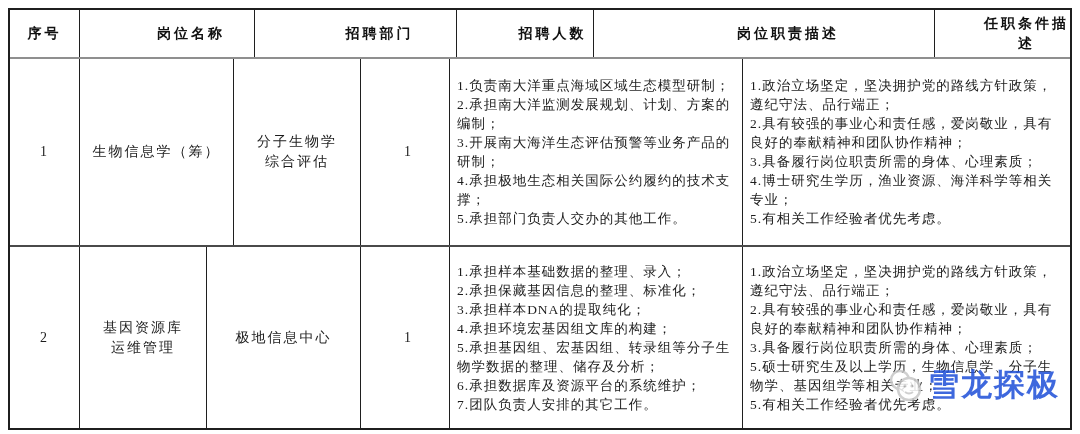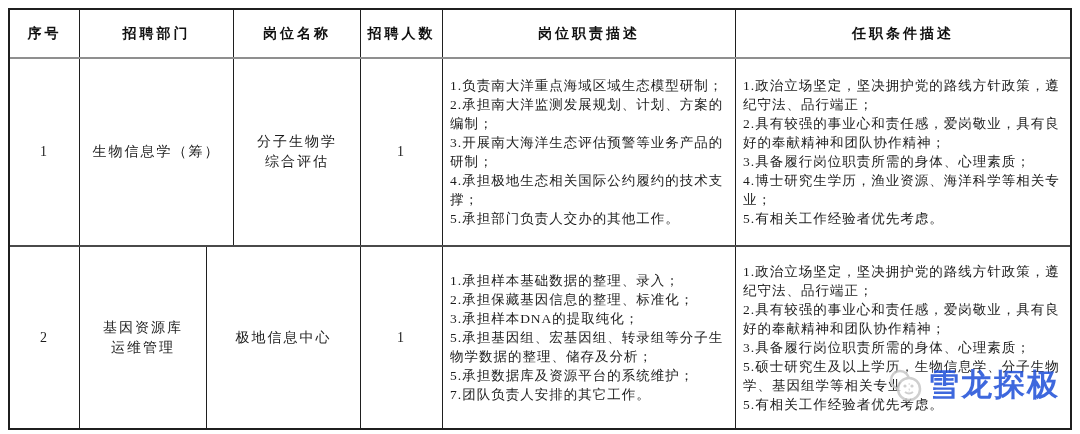--- a/index.html
+++ b/index.html
@@ -20,20 +20,21 @@
     border: 2px solid #1f1f1f;
     display: flex;
     flex-direction: column;
     background: #ffffff;
   }
   .t-row { display: flex; width: 100%; }
   .t-row.header {
     height: 49px;
     border-bottom: 2px solid #8f8f8f;
     font-weight: bold;
+    gap: 48px;
   }
   .t-row.body-row-1 {
     height: 188px;
     border-bottom: 2px solid #4a4a4a;
   }
   .t-row.body-row-2 { flex: 1; }
 
   .cell {
     border-right: 1px solid #1f1f1f;
     display: flex;
@@ -44,21 +45,21 @@
     font-size: 14px;
     letter-spacing: 2px;
     line-height: 20px;
     overflow: hidden;
   }
   .cell:last-child { border-right: none; }
 
   .c-index   { width: 70px; }
   .c-dept    { width: 154px; }
   .c-pos     { width: 127px; }
-  .c-num     { width: 82px; }
+  .c-num     { width: 82px; margin-left: 7px; }
   .c-duty    { width: 293px; }
   .c-req     { flex: 1; }
 
   .cell.left {
     align-items: stretch;
     text-align: left;
     font-size: 13.5px;
     letter-spacing: 1px;
     line-height: 19px;
     padding: 4px 4px 4px 7px;
@@ -87,22 +88,22 @@
 </style>
 </head>
 <body>
 
 <div class="page">
 
   <div class="job-table">
 
     <div class="t-row header">
       <div class="cell c-index">序号</div>
+      <div class="cell c-pos">岗位名称</div>
       <div class="cell c-dept">招聘部门</div>
-      <div class="cell c-pos">岗位名称</div>
       <div class="cell c-num">招聘人数</div>
       <div class="cell c-duty">岗位职责描述</div>
       <div class="cell c-req">任职条件描述</div>
     </div>
 
     <div class="t-row body-row-1">
       <div class="cell c-index">1</div>
       <div class="cell c-dept">生物信息学（筹）</div>
       <div class="cell c-pos">
         <div>分子生物学</div>
@@ -130,22 +131,23 @@
       <div class="cell c-pos">
         <div>基因资源库</div>
         <div>运维管理</div>
       </div>
       <div class="cell c-dept">极地信息中心</div>
       <div class="cell c-num">1</div>
       <div class="cell c-duty left">
         <div class="li">1.承担样本基础数据的整理、录入；</div>
         <div class="li">2.承担保藏基因信息的整理、标准化；</div>
         <div class="li">3.承担样本DNA的提取纯化；</div>
+        <div class="li">4.承担环境宏基因组文库的构建；</div>
         <div class="li">5.承担基因组、宏基因组、转录组等分子生物学数据的整理、储存及分析；</div>
-        <div class="li">5.承担数据库及资源平台的系统维护；</div>
+        <div class="li">6.承担数据库及资源平台的系统维护；</div>
         <div class="li">7.团队负责人安排的其它工作。</div>
       </div>
       <div class="cell c-req left">
         <div class="li">1.政治立场坚定，坚决拥护党的路线方针政策，遵纪守法、品行端正；</div>
         <div class="li">2.具有较强的事业心和责任感，爱岗敬业，具有良好的奉献精神和团队协作精神；</div>
         <div class="li">3.具备履行岗位职责所需的身体、心理素质；</div>
         <div class="li">5.硕士研究生及以上学历，生物信息学、分子生物学、基因组学等相关专业；</div>
         <div class="li">5.有相关工作经验者优先考虑。</div>
       </div>
     </div>

